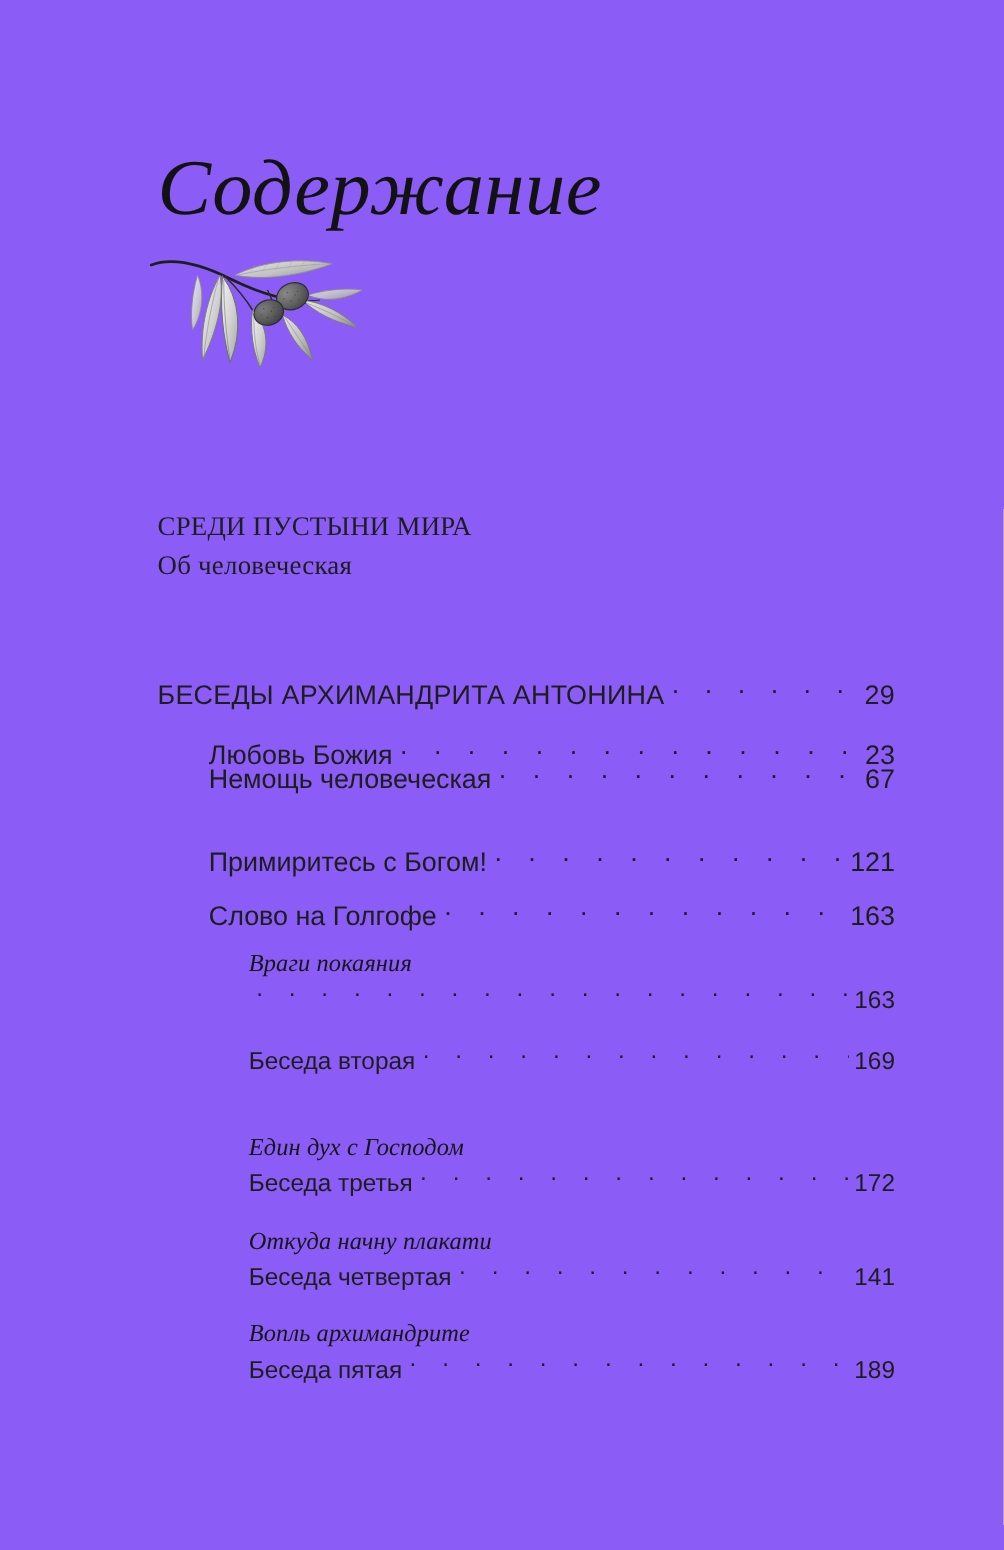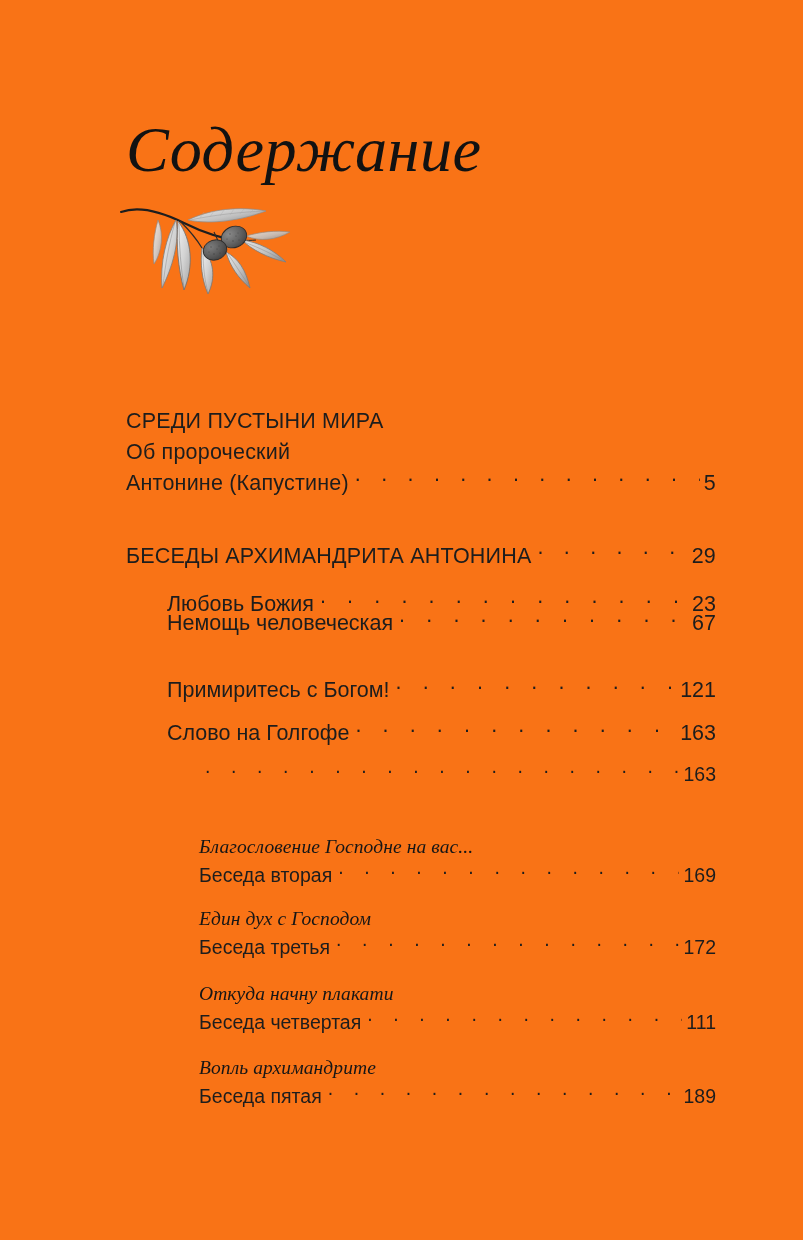--- a/index.html
+++ b/index.html
@@ -13,21 +13,21 @@
     position: relative;
     overflow: hidden;
     font-family: "Liberation Sans", sans-serif;
     color: #1d1d1d;
     -webkit-font-smoothing: antialiased;
   }
 
   .page {
     position: absolute;
     inset: 0;
-    background: #f97316;
+    background: #8b5cf6;
   }
 
   
   .toc-title {
     position: absolute;
     left: 126px;
     top: 119px;
     font-family: "Liberation Serif", "DejaVu Serif", serif;
     font-style: italic;
     font-weight: 400;
@@ -66,21 +66,21 @@
   
   .lvl1 {
     left: 126px;
     width: 590px;
     font-size: 21.5px;
     line-height: 31px;
     font-weight: 400;
     letter-spacing: 0.2px;
     color: #1d1d1d;
   }
-  .lvl1 .plain-line { white-space: nowrap; }
+  .lvl1 .plain-line { white-space: nowrap; font-family: Liberation Serif, serif; }
 
   
   .lvl2 {
     left: 167px;
     width: 549px;
     font-size: 21.5px;
     line-height: 30px;
     font-weight: 400;
     color: #1d1d1d;
   }
@@ -237,26 +237,21 @@
         <circle cx="91" cy="56" r="0.55"></circle>
           <circle cx="101" cy="50" r="0.5"></circle>
       </g>
     </svg>
   </div>
 
   <div class="toc">
 
     <div class="entry lvl1" style="top:406px">
       <div class="plain-line">СРЕДИ ПУСТЫНИ МИРА</div>
-      <div class="plain-line">Об пророческий</div>
-      <div class="dotline">
-        <span class="label">Антонине (Капустине)</span>
-        <span class="leader"></span>
-        <span class="page-no">5</span>
-      </div>
+      <div class="plain-line">Об человеческая</div>
     </div>
 
     <div class="entry lvl1" style="top:541px">
       <div class="dotline">
         <span class="label">БЕСЕДЫ АРХИМАНДРИТА АНТОНИНА</span>
         <span class="leader"></span>
         <span class="page-no">29</span>
       </div>
     </div>
 
@@ -286,28 +281,28 @@
 
     <div class="entry lvl2" style="top:718px">
       <div class="dotline">
         <span class="label">Слово на Голгофе</span>
         <span class="leader"></span>
         <span class="page-no">163</span>
       </div>
     </div>
 
     <div class="entry lvl3" style="top:759px">
+      <div class="sub-title">Враги покаяния</div>
       <div class="dotline">
         <span class="leader"></span>
         <span class="page-no">163</span>
       </div>
     </div>
 
     <div class="entry lvl3" style="top:834px">
-      <div class="sub-title">Благословение Господне на вас...</div>
       <div class="dotline">
         <span class="label">Беседа вторая</span>
         <span class="leader"></span>
         <span class="page-no">169</span>
       </div>
     </div>
 
     <div class="entry lvl3" style="top:906px">
       <div class="sub-title">Един дух с Господом</div>
       <div class="dotline">
@@ -315,21 +310,21 @@
         <span class="leader"></span>
         <span class="page-no">172</span>
       </div>
     </div>
 
     <div class="entry lvl3" style="top:981px">
       <div class="sub-title">Откуда начну плакати</div>
       <div class="dotline">
         <span class="label">Беседа четвертая</span>
         <span class="leader"></span>
-        <span class="page-no">111</span>
+        <span class="page-no">141</span>
       </div>
     </div>
 
     <div class="entry lvl3" style="top:1055px">
       <div class="sub-title">Вопль архимандрите</div>
       <div class="dotline">
         <span class="label">Беседа пятая</span>
         <span class="leader"></span>
         <span class="page-no">189</span>
       </div>

